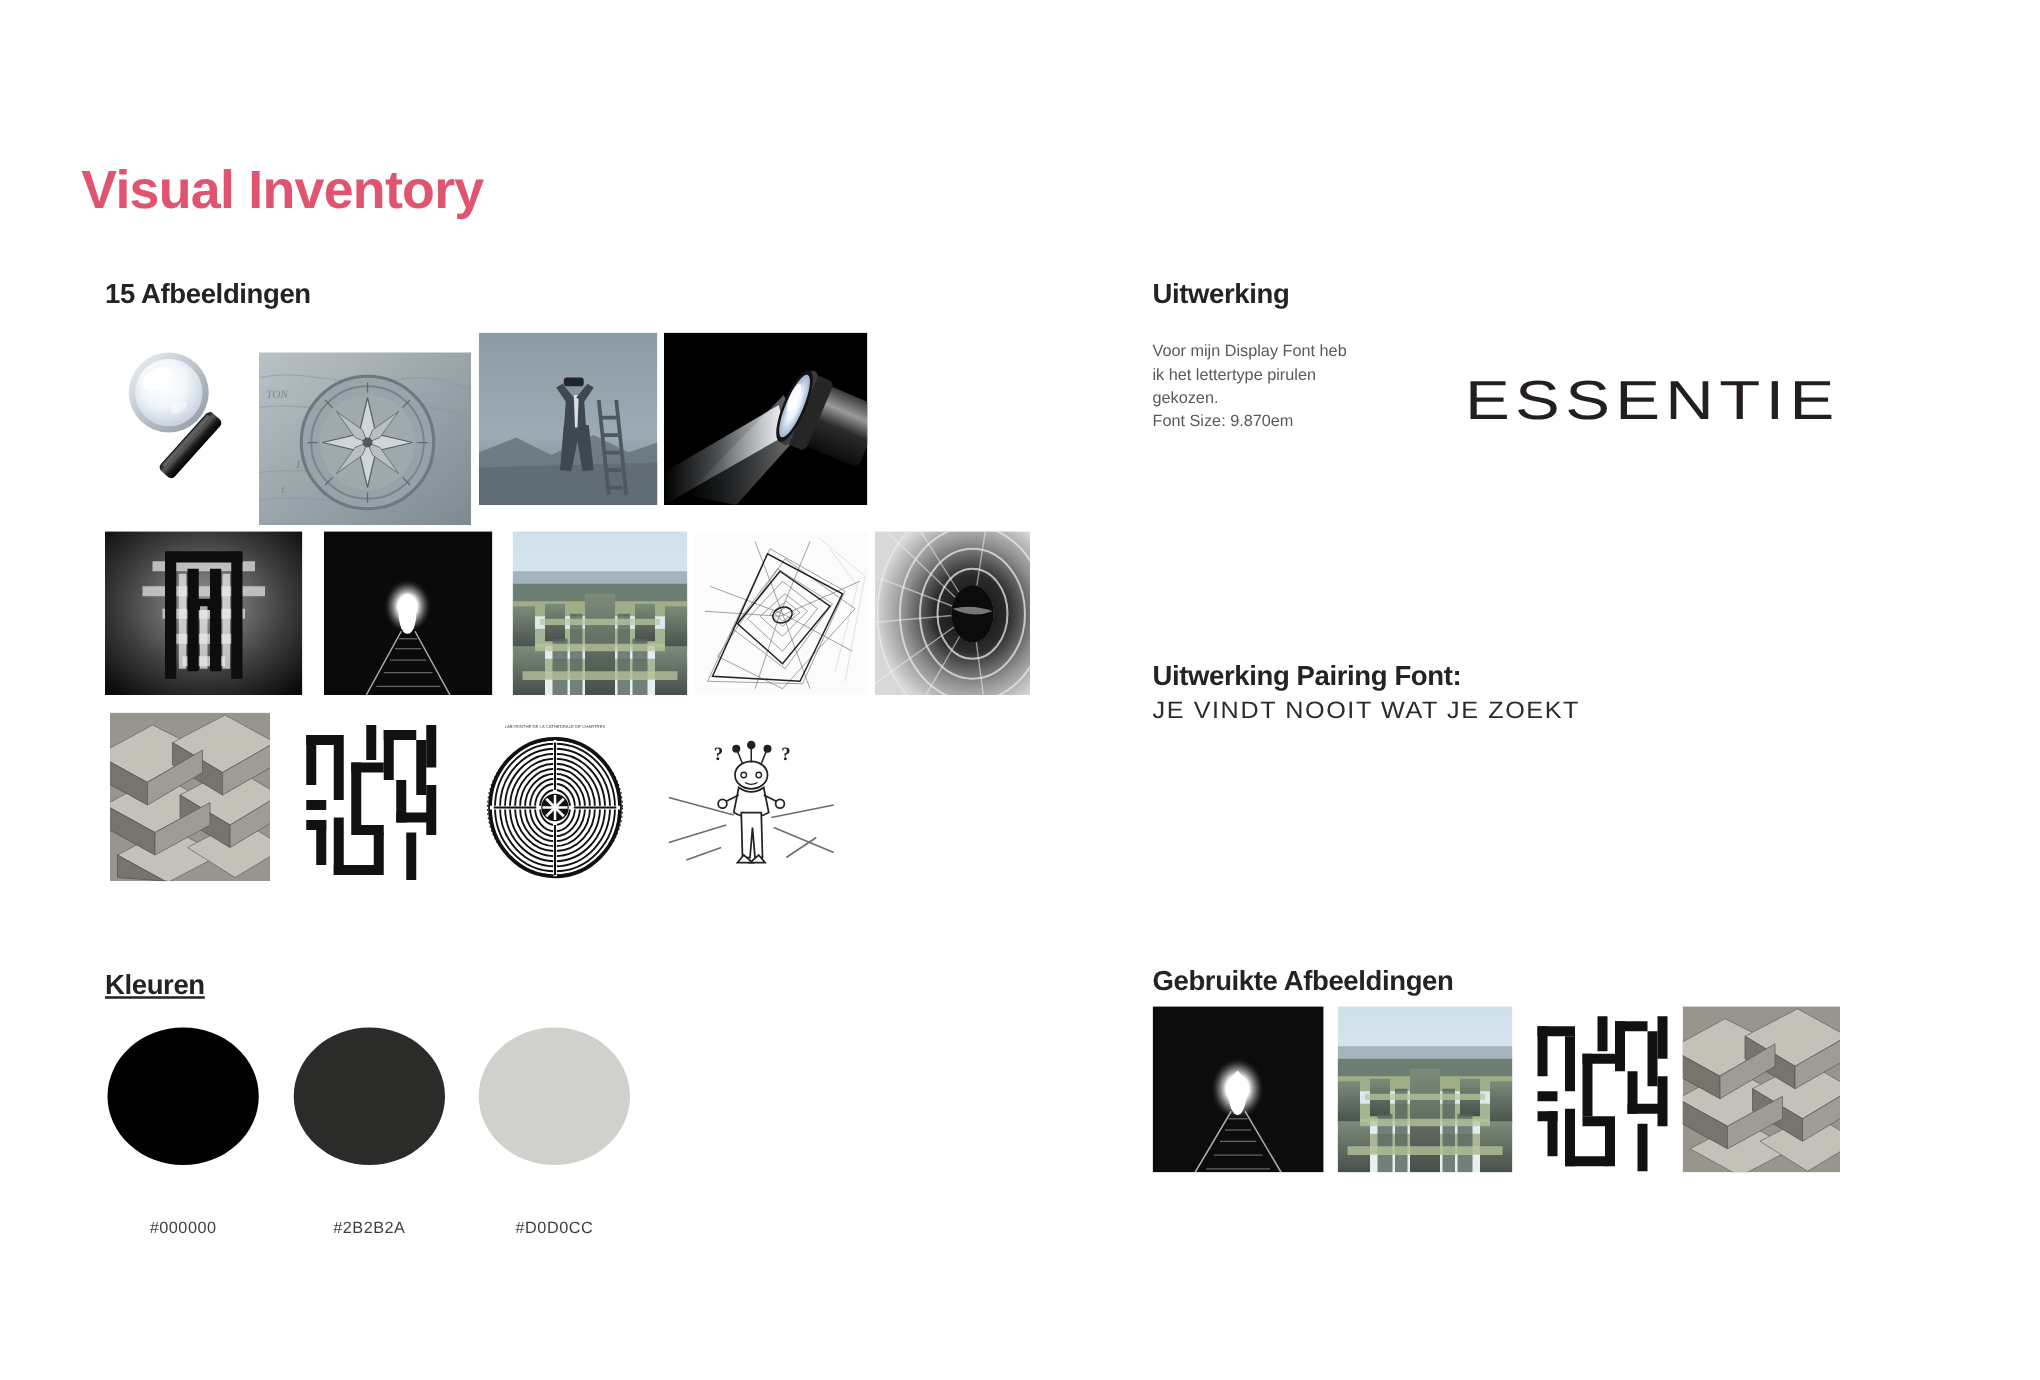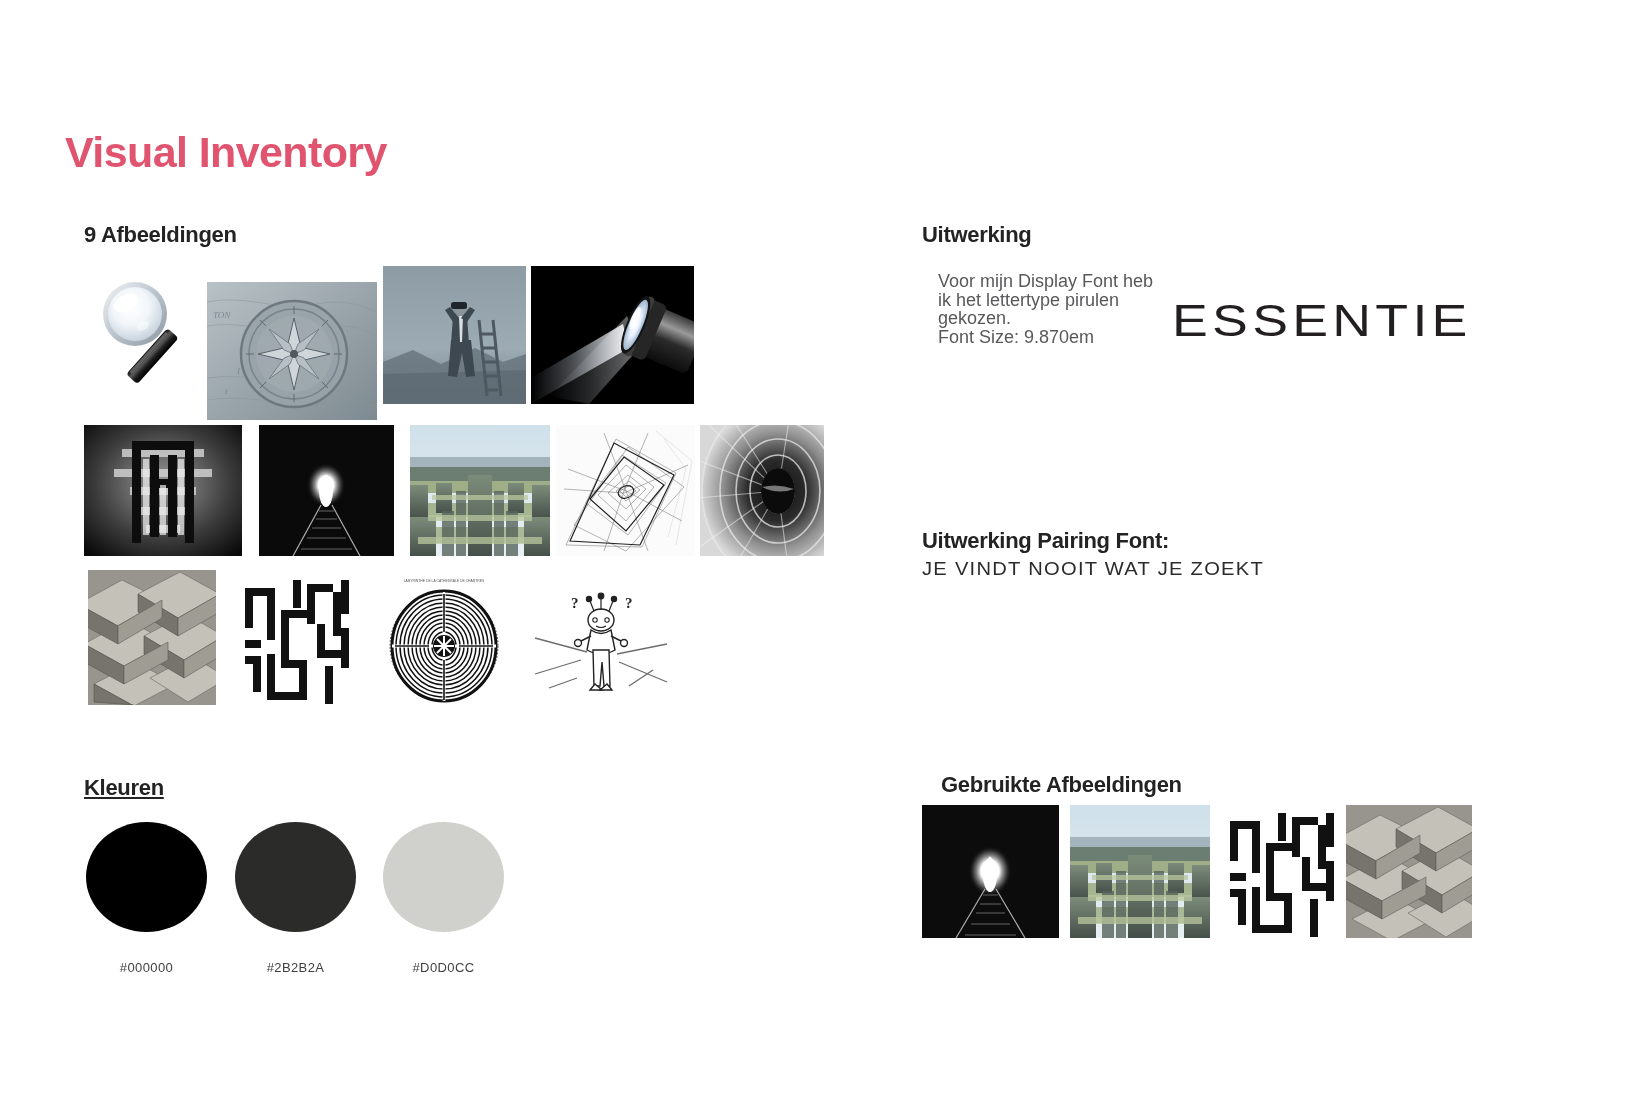--- a/index.html
+++ b/index.html
@@ -24,28 +24,27 @@
   
   .sec-head{
     position:absolute;
     font-size:22px;font-weight:700;color:#232323;
     letter-spacing:-0.3px;
   }
   #head-afbeeldingen{left:84px;top:222px;}
   #head-kleuren{left:84px;top:775px;text-decoration:underline;}
   #head-lettertype{left:922px;top:222px;}
   #head-uitwerking{left:922px;top:528px;}
-  #head-gebruikte{left:922px;top:772px;margin-left:19px;}
+  #head-gebruikte{left:922px;top:772px;}
 
   
   .body-copy{
     position:absolute;
-    font-size:18px;line-height:18.5px;color:#59595b;
+    font-size:13px;line-height:18.5px;color:#59595b;
     white-space:pre-line;
-    margin-left:16px;
   }
   #font-desc{left:922px;top:272px;width:230px;}
   #pair-desc{left:922px;top:368px;width:230px;}
 
   
   #display-sample{
     position:absolute;left:1172px;top:296px;
     font-size:44px;font-weight:400;color:#231f20;
     letter-spacing:3.5px;
     transform:scaleX(1.22);transform-origin:left center;
@@ -60,32 +59,32 @@
   }
 
   
   .thumb{position:absolute;overflow:hidden;background:#fff;}
   .thumb > svg{display:block;width:100%;height:100%;}
 
   
   .swatch-wrap{position:absolute;}
   .swatch{width:121px;height:110px;border-radius:50%;}
   .swatch-label{
-    margin-top:28px;text-align:center;width:121px;
+    margin-top:42px;text-align:center;width:121px;
     font-size:13px;color:#3f3f3f;letter-spacing:.4px;
   }
 </style>
 </head>
 <body>
 
 <div class="page">
 
   <div id="page-title">Visual Inventory</div>
 
-  <div class="sec-head" id="head-afbeeldingen">9 Afbeeldingen</div>
+  <div class="sec-head" id="head-afbeeldingen">15 Afbeeldingen</div>
 
   <div class="thumb" style="left:88px;top:266px;width:118px;height:138px;">
     <svg viewBox="0 0 118 138" xmlns="http://www.w3.org/2000/svg">
       <defs>
         <radialGradient id="mgGlass" cx="42%" cy="36%" r="62%">
           <stop offset="0%" stop-color="#ffffff"></stop>
           <stop offset="55%" stop-color="#f2f6fa"></stop>
           <stop offset="100%" stop-color="#ccd6e0"></stop>
         </radialGradient>
         <linearGradient id="mgRing" x1="0" y1="0" x2="1" y2="1">

